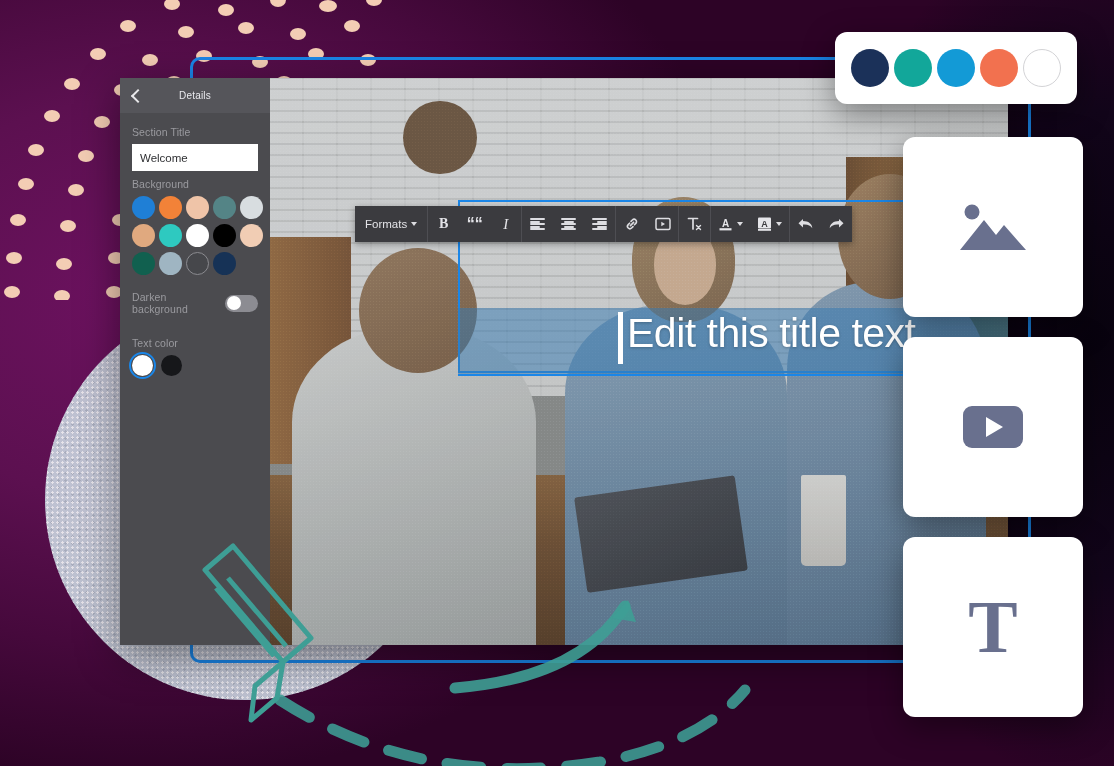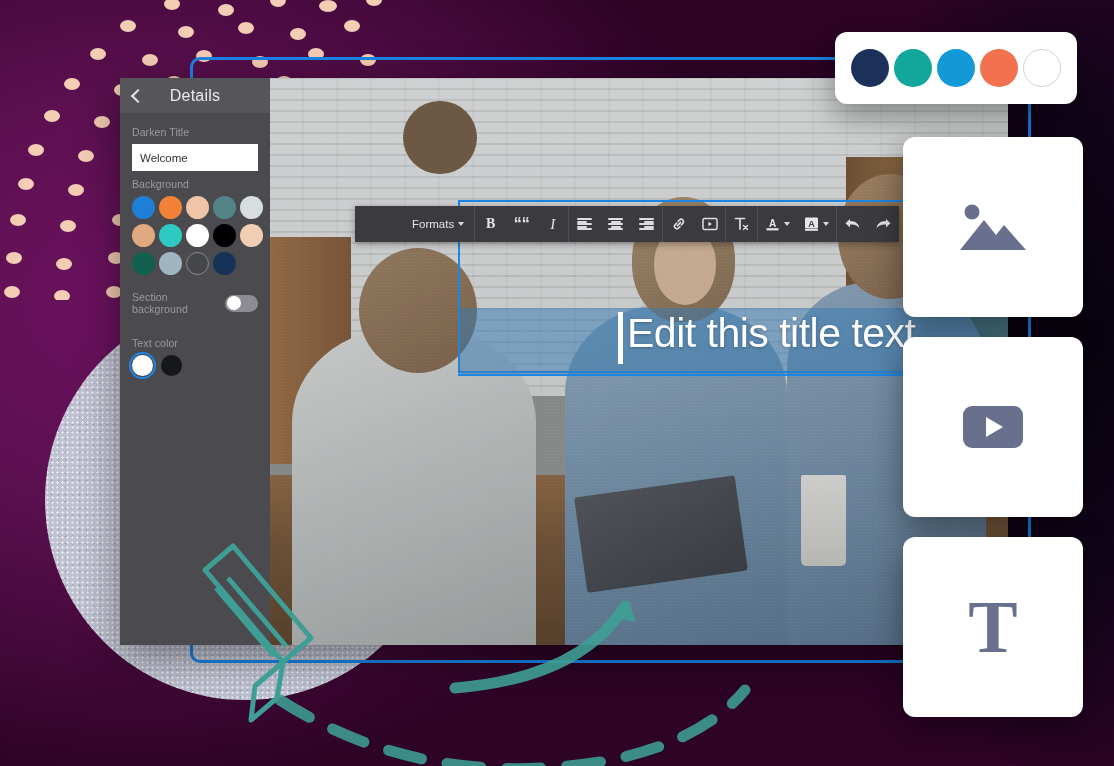--- a/index.html
+++ b/index.html
@@ -76,21 +76,21 @@
   }
   .sb-back {
     position: absolute; left: 9px; top: 50%; transform: translateY(-50%);
     width: 14px; height: 14px; cursor: pointer;
   }
   .sb-back::before{
     content:""; position:absolute; left:4px; top:2px;
     width:8px; height:8px; border-left:2px solid #e9e9ec; border-bottom:2px solid #e9e9ec;
     transform: rotate(45deg);
   }
-  .sb-title { color:#e9eaee; font-size:16px; letter-spacing:.2px; }
+  .sb-title { color:#e9eaee; font-size:10px; letter-spacing:.2px; }
 
   .sb-body { padding: 13px 12px 0 12px; }
   .sb-label { color:#9a9a9f; font-size:10.5px; margin-bottom:6px; letter-spacing:.1px; }
   .sb-input {
     width: 100%; height: 27px; background:#fff; border:none;
     font-size:11.5px; color:#2f3033; padding:0 8px;
     font-family:"Liberation Sans", sans-serif;
   }
 
   .sw-grid { display:grid; grid-template-columns: repeat(5, 1fr); gap:5px 4px; margin-top:2px; }
@@ -194,21 +194,20 @@
     position:absolute; left:348px; top:234px; width:5px; height:52px; background:#fff;
   }
 
   
   .rt-toolbar {
     position:absolute; left:355px; top:206px; height:36px;
     background:#3b3b3f;
     display:flex; align-items:stretch;
     box-shadow:0 2px 7px rgba(0,0,0,.35);
     z-index:6;
-    padding-left:47px;
   }
   .rt-group { display:flex; align-items:stretch; border-right:1px solid #4e4e53; }
   .rt-group:last-child { border-right:none; }
   .rt-btn {
     min-width:31px; padding:0 7px;
     display:flex; align-items:center; justify-content:center;
     color:#e3e3e7; cursor:pointer; font-size:13px; gap:4px;
   }
   .rt-btn.fmt { font-size:11.5px; padding:0 10px; }
   .rt-caret { width:0;height:0;border-left:3.5px solid transparent;border-right:3.5px solid transparent;border-top:4px solid #dcdce0; }
@@ -332,21 +331,21 @@
 
   <div class="editor">
 
     <aside class="sidebar">
       <div class="sb-header">
         <span class="sb-back"></span>
         <span class="sb-title">Details</span>
       </div>
 
       <div class="sb-body">
-        <div class="sb-label">Darken Title</div>
+        <div class="sb-label">Section Title</div>
         <input class="sb-input" type="text" value="Welcome" style="">
 
         <div class="sb-label" style="margin-top:7px">Background</div>
         <div class="sw-grid" id="swatch-grid">
             <div class="sw" style="background: rgb(31, 127, 214);"></div>
             <div class="sw" style="background: rgb(242, 130, 56);"></div>
             <div class="sw" style="background: rgb(239, 196, 168);"></div>
             <div class="sw" style="background: rgb(84, 132, 134);"></div>
             <div class="sw" style="background: rgb(216, 221, 224);"></div>
             <div class="sw" style="background: rgb(224, 169, 127);"></div>
@@ -356,21 +355,21 @@
             <div class="sw" style="background: rgb(241, 205, 180);"></div>
             <div class="sw" style="background: rgb(17, 96, 79);"></div>
             <div class="sw" style="background: rgb(159, 181, 194);"></div>
             <div class="sw outlined" style="background: rgb(70, 71, 75);"></div>
             <div class="sw" style="background: rgb(22, 50, 86);"></div>
           </div>
 
 
 
         <div class="toggle-row">
-          <span class="sb-label">Section background</span>
+          <span class="sb-label">Darken background</span>
           <span class="toggle">
               <span class="knob"></span>
             </span>
         </div>
 
         <div class="textcolor-wrap">
           <div class="sb-label">Text color</div>
           <div class="tc-row" id="textcolor-row">
               <div class="tc sel" style="background: rgb(255, 255, 255);"></div>
               <div class="tc" style="background: rgb(22, 23, 26);"></div>

